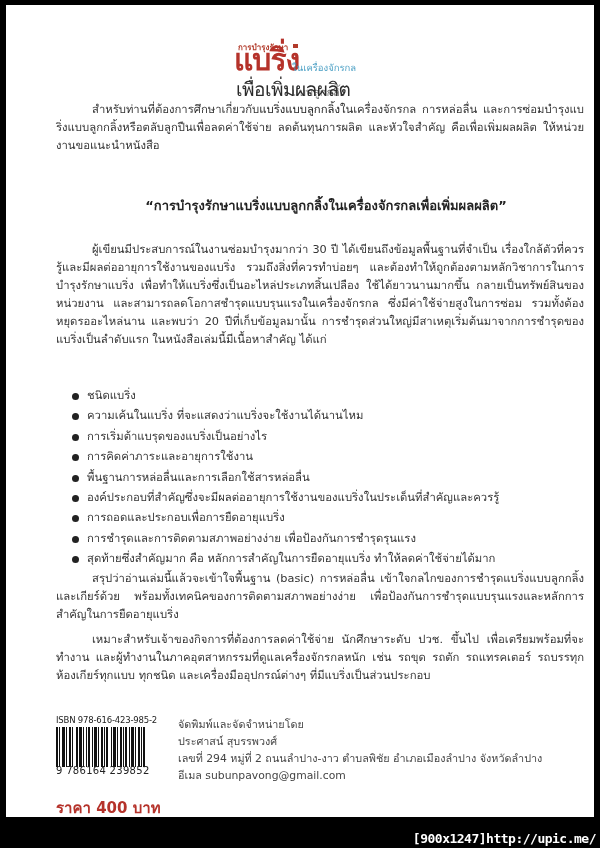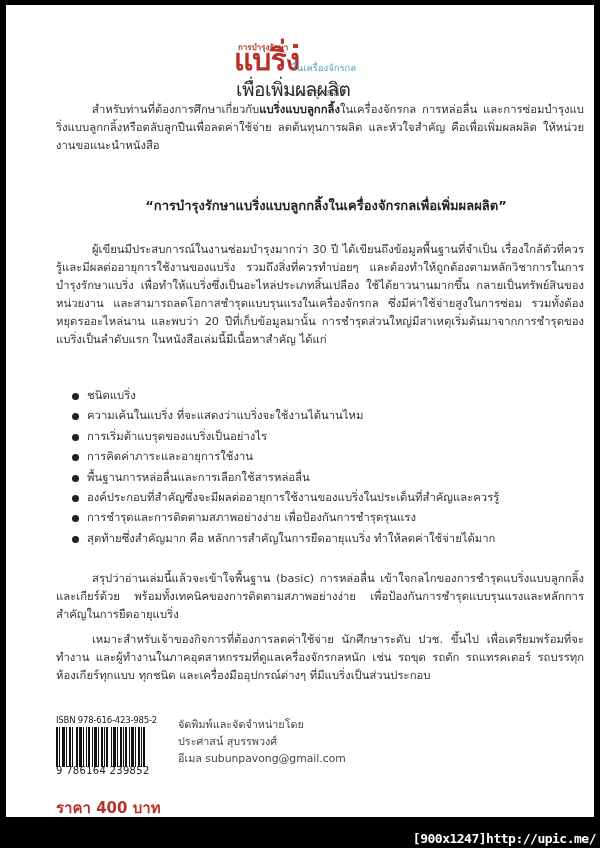--- a/index.html
+++ b/index.html
@@ -31,21 +31,21 @@
     }
     .logo .tag {
       position: absolute; left: 6px; top: 40px; font-size: 19px; color: #2b2b2b; line-height: 24px;
       letter-spacing: -0.5px;
     }
     .text {
       position: absolute; left: 50px; width: 528px; font-size: 11.3px; color: #333;
       line-height: 18px; text-align: justify; text-align-last: left;
     }
     .indent { text-indent: 36px; }
-    .bold { font-weight: bold; color: #222; }
+    .bold { font-weight: normal; color: #222; }
     .quote-title {
       position: absolute; left: 100px; width: 440px; top: 190px; text-align: center;
       font-size: 13px; font-weight: bold; color: #222;
     }
     .quote-author {
       position: absolute; left: 100px; width: 440px; top: 211px; text-align: center;
       font-size: 11px; color: #444;
     }
     .bullets { position: absolute; left: 66px; top: 381px; width: 520px; list-style: none; margin: 0; padding: 0; }
     .bullets li {
@@ -88,20 +88,21 @@
 
   <p class="text indent" style="top:236px; margin:0;">ผู้เขียนมีประสบการณ์ในงานซ่อมบำรุงมากว่า 30 ปี ได้เขียนถึงข้อมูลพื้นฐานที่จำเป็น เรื่องใกล้ตัวที่ควรรู้และมีผลต่ออายุการใช้งานของแบริ่ง รวมถึงสิ่งที่ควรทำบ่อยๆ และต้องทำให้ถูกต้องตามหลักวิชาการในการบำรุงรักษาแบริ่ง เพื่อทำให้แบริ่งซึ่งเป็นอะไหล่ประเภทสิ้นเปลือง ใช้ได้ยาวนานมากขึ้น กลายเป็นทรัพย์สินของหน่วยงาน และสามารถลดโอกาสชำรุดแบบรุนแรงในเครื่องจักรกล ซึ่งมีค่าใช้จ่ายสูงในการซ่อม รวมทั้งต้องหยุดรออะไหล่นาน และพบว่า 20 ปีที่เก็บข้อมูลมานั้น การชำรุดส่วนใหญ่มีสาเหตุเริ่มต้นมาจากการชำรุดของแบริ่งเป็นลำดับแรก ในหนังสือเล่มนี้มีเนื้อหาสำคัญ ได้แก่</p>
 
   <ul class="bullets">
     <li><span class="dot"></span><span>ชนิดแบริ่ง</span></li>
     <li><span class="dot"></span><span>ความเค้นในแบริ่ง ที่จะแสดงว่าแบริ่งจะใช้งานได้นานไหม</span></li>
     <li><span class="dot"></span><span>การเริ่มต้าแบรุดของแบริ่งเป็นอย่างไร</span></li>
     <li><span class="dot"></span><span>การคิดค่าภาระและอายุการใช้งาน</span></li>
     <li><span class="dot"></span><span>พื้นฐานการหล่อลื่นและการเลือกใช้สารหล่อลื่น</span></li>
     <li><span class="dot"></span><span>องค์ประกอบที่สำคัญซึ่งจะมีผลต่ออายุการใช้งานของแบริ่งในประเด็นที่สำคัญและควรรู้</span></li>
+    <li><span class="dot"></span><span>การถอดและประกอบเพื่อการยืดอายุแบริ่ง</span></li>
     <li><span class="dot"></span><span>การชำรุดและการติดตามสภาพอย่างง่าย เพื่อป้องกันการชำรุดรุนแรง</span></li>
     <li><span class="dot"></span><span>สุดท้ายซึ่งสำคัญมาก คือ หลักการสำคัญในการยืดอายุแบริ่ง ทำให้ลดค่าใช้จ่ายได้มาก</span></li>
   </ul>
 
   <p class="text indent" style="top:565px; margin:0;">สรุปว่าอ่านเล่มนี้แล้วจะเข้าใจพื้นฐาน (basic) การหล่อลื่น เข้าใจกลไกของการชำรุดแบริ่งแบบลูกกลิ้งและเกียร์ด้วย พร้อมทั้งเทคนิคของการติดตามสภาพอย่างง่าย เพื่อป้องกันการชำรุดแบบรุนแรงและหลักการสำคัญในการยืดอายุแบริ่ง</p>
 
   <p class="text indent" style="top:626px; margin:0;">เหมาะสำหรับเจ้าของกิจการที่ต้องการลดค่าใช้จ่าย นักศึกษาระดับ ปวช. ขึ้นไป เพื่อเตรียมพร้อมที่จะทำงาน และผู้ทำงานในภาคอุตสาหกรรมที่ดูแลเครื่องจักรกลหนัก เช่น รถขุด รถตัก รถแทรคเตอร์ รถบรรทุก ห้องเกียร์ทุกแบบ ทุกชนิด และเครื่องมืออุปกรณ์ต่างๆ ที่มีแบริ่งเป็นส่วนประกอบ</p>
 
   <div class="isbn-block">
     <div class="isbn-label">ISBN 978-616-423-985-2</div>
@@ -165,17 +166,18 @@
       <span style="width:2px;background:#111"></span>
     </div>
     <div class="barcode-digits">9 786164 239852</div>
   </div>
 
   <div class="price">ราคา 400 บาท</div>
 
   <div class="publisher">
     <div>จัดพิมพ์และจัดจำหน่ายโดย</div>
     <div>ประศาสน์ สุบรรพวงศ์</div>
+    <div>เลขที่ 294 หมู่ที่ 2 ถนนลำปาง-งาว ตำบลพิชัย อำเภอเมืองลำปาง จังหวัดลำปาง</div>
     <div>อีเมล subunpavong@gmail.com</div>
   </div>
 </div>
 
 <div class="watermark">[900x1247]http://upic.me/</div>
 
 </body></html>

